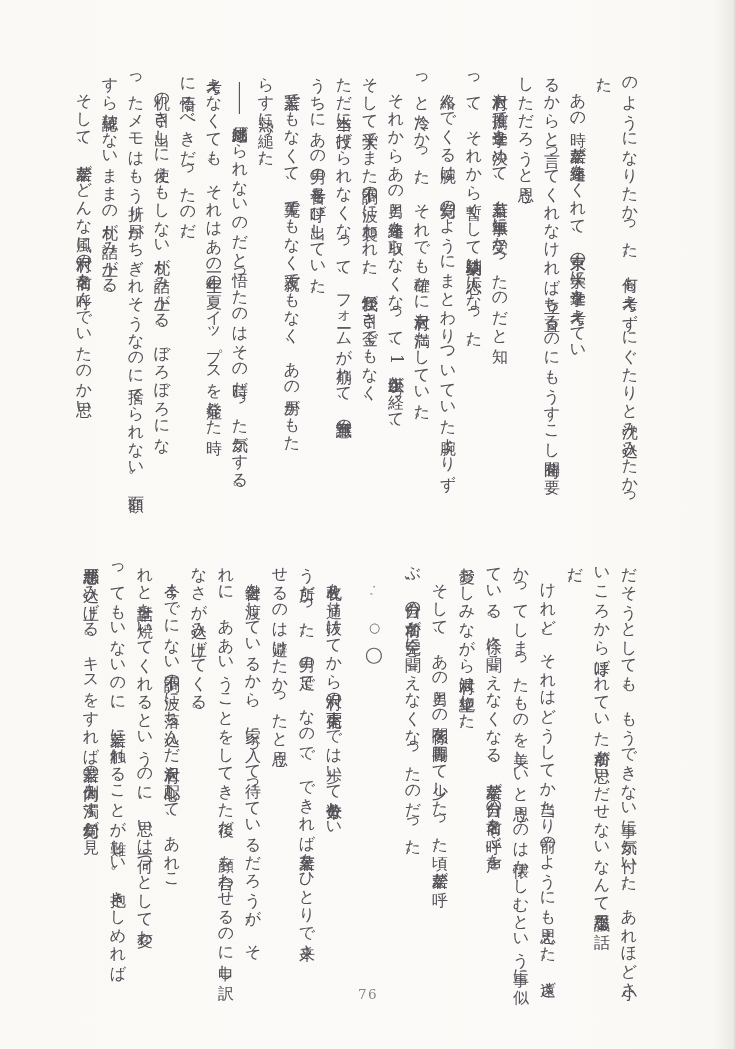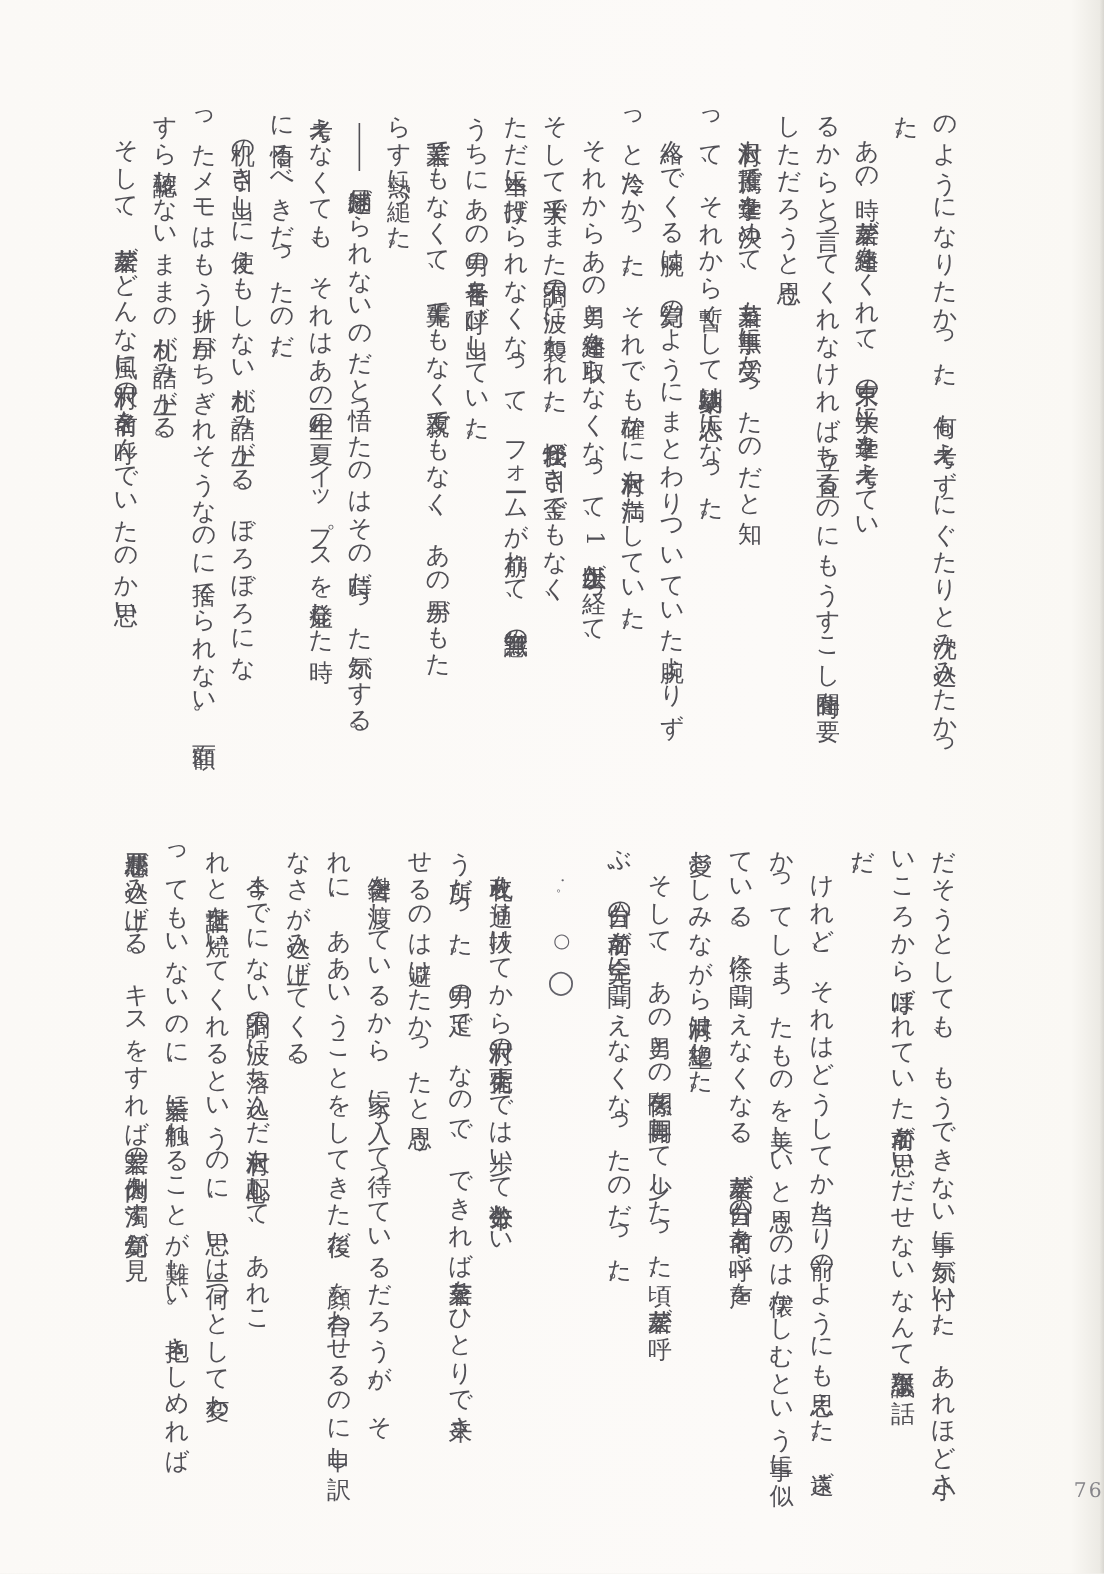--- a/index.html
+++ b/index.html
@@ -53,21 +53,21 @@
   }
   .dv1 { font-size: 9px;  }
   .dv2 { font-size: 9px;  margin-top: 5px;  }
   .dv3 { font-size: 13px; margin-top: 14px; }
   .dv4 { font-size: 21px; margin-top: 2px;  }
   .page-number {
     position: absolute;
     top: 986px;
     left: 0;
     width: 736px;
-    text-align: right;
+    text-align: center;
     font-size: 13.5px;
     letter-spacing: 1.5px;
     color: #86858a;
     font-family: "DejaVu Serif", "Liberation Serif", serif;
   }
 </style>
 </head>
 <body>
 
 <div class="page">

